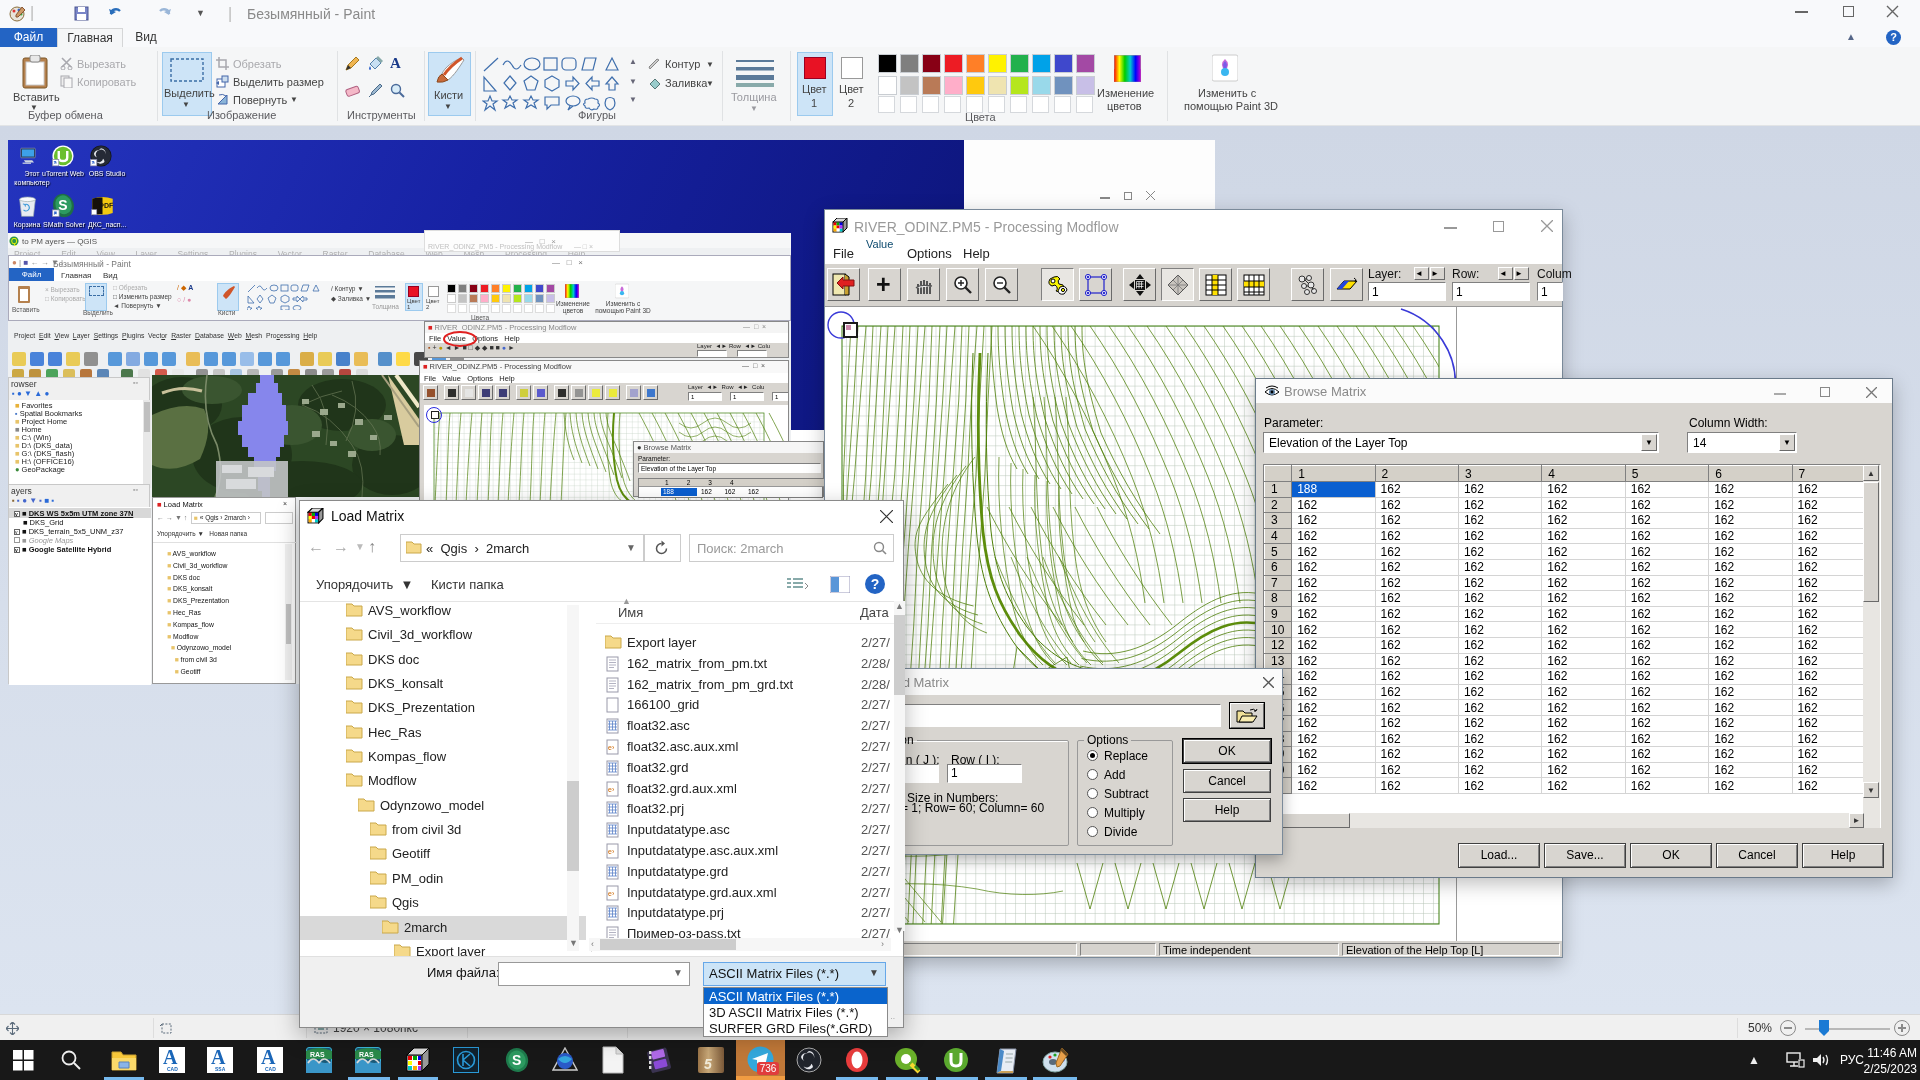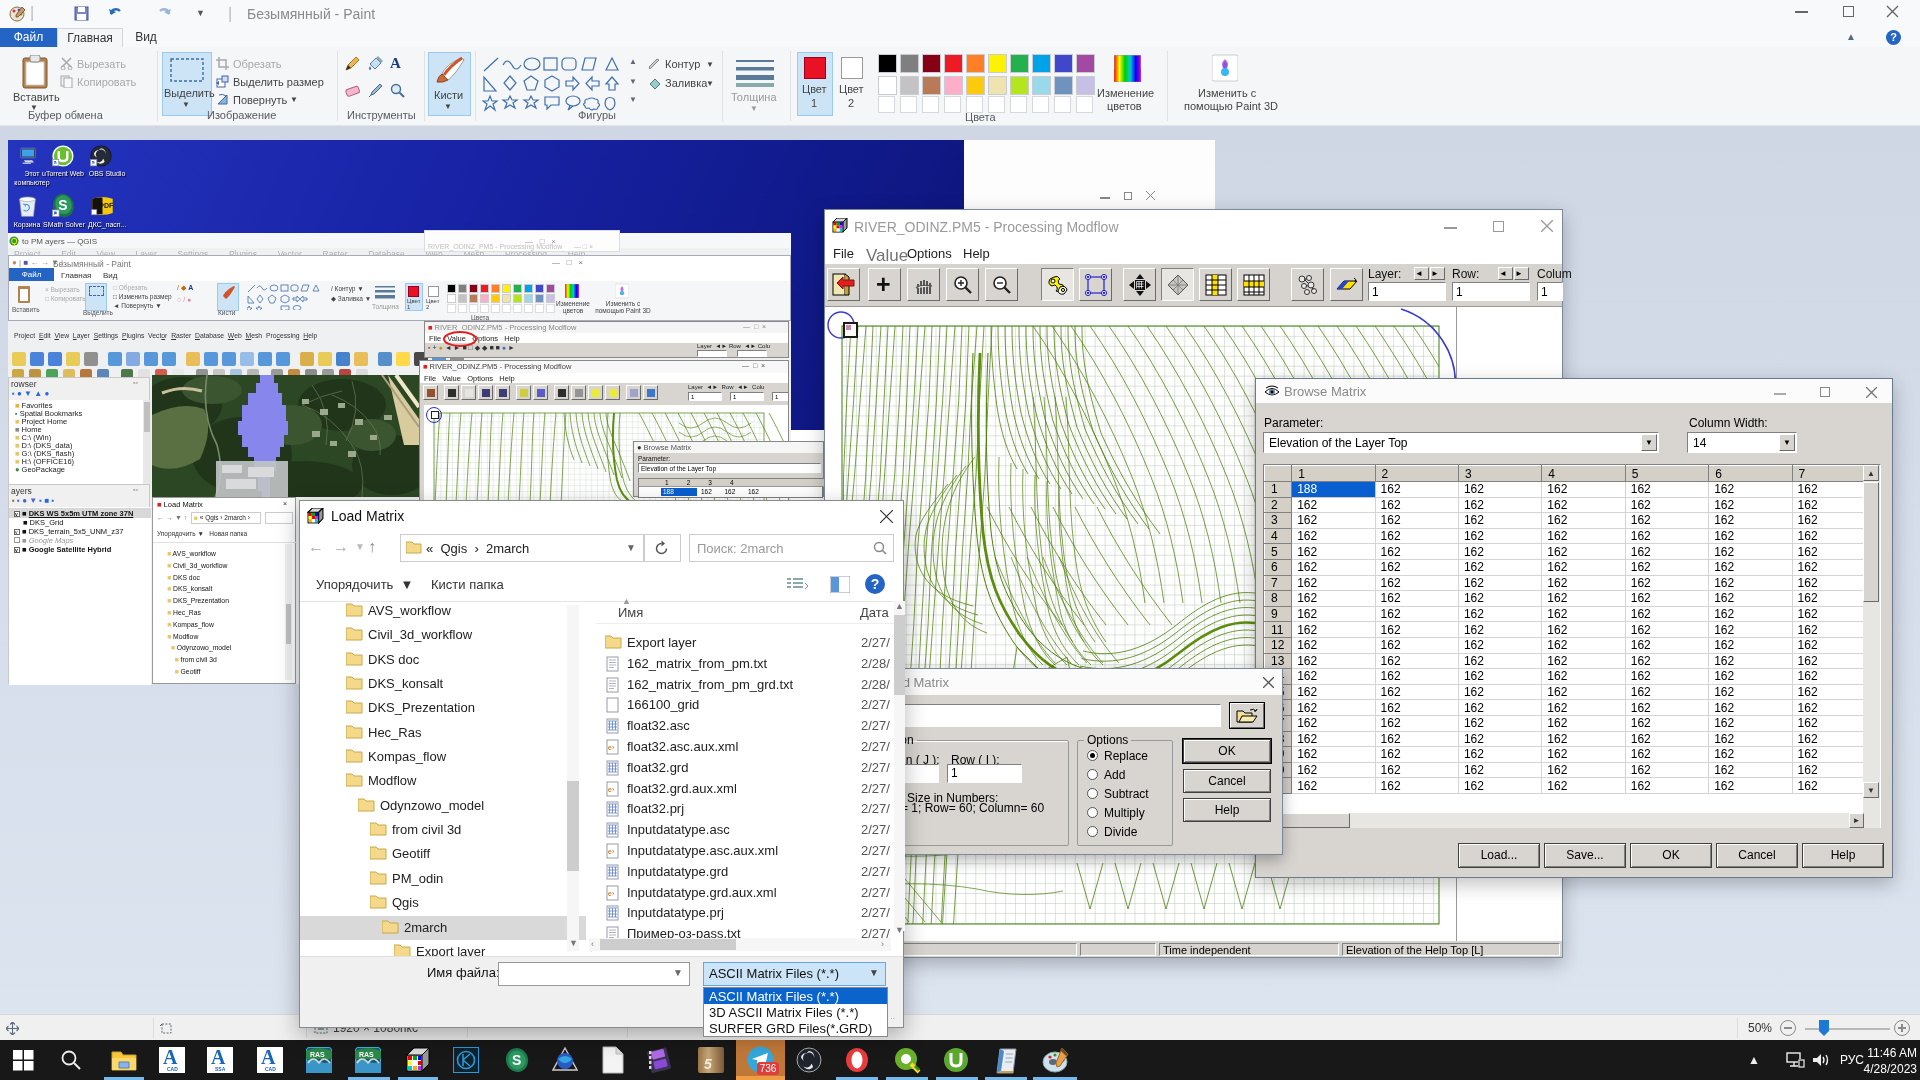--- a/index.html
+++ b/index.html
@@ -721,21 +721,21 @@
       <rect x="1.5" y="10.5" width="3" height="3" fill="#fa0"></rect>
       <rect x="7.5" y="7.5" width="3" height="3" fill="#a3f"></rect>
     </svg>
 <div class="a tx" style="left:29px;top:9px;font-size:14px;color:#9a9a9a">RIVER_ODINZ.PM5 - Processing Modflow</div>
 <div class="a" style="left:619px;top:17px;width:13px;height:2px;background:#999"></div>
 <div class="a" style="left:668px;top:11px;width:11px;height:11px;border:1.5px solid #999"></div>
 <svg class="a" style="left:716px;top:10px" width="12" height="12" viewBox="0 0 12 12">
       <path d="M0 0 L12 12 M12 0 L0 12" stroke="#999" stroke-width="1.3"></path>
     </svg>
 <div class="a tx" style="left:8px;top:36px;font-size:13px;color:#222">File</div>
-<div class="a tx" style="left:41px;top:36px;font-size:17px;color:#737373">Value</div>
+<div class="a tx" style="left:41px;top:28px;font-size:11px;color:#0c4a6e">Value</div>
 <div class="a tx" style="left:82px;top:36px;font-size:13px;color:#222">Options</div>
 <div class="a tx" style="left:138px;top:36px;font-size:13px;color:#222">Help</div>
 <div class="a" style="left:0;top:53px;width:737px;height:44px;background:#d6d3ce;border-top:1px solid #fff;border-bottom:1px solid #999"></div>
 <div class="a bev" style="left:2px;top:58px;width:33px;height:33px"></div>
 <div class="a bev" style="left:43px;top:58px;width:33px;height:33px"></div>
 <div class="a bev" style="left:82px;top:58px;width:33px;height:33px"></div>
 <div class="a bev" style="left:121px;top:58px;width:33px;height:33px"></div>
 <div class="a bev" style="left:160px;top:58px;width:33px;height:33px"></div>
 <div class="a" style="left:216px;top:58px;width:33px;height:33px;background:#e8e6e2;border:1px solid #808080;border-right-color:#fff;border-bottom-color:#fff"></div>
 <div class="a bev" style="left:254px;top:58px;width:33px;height:33px"></div>
@@ -1109,21 +1109,21 @@
             <td style="background:#d4d0c8;border:1px solid #808080;border-top-color:#fff;border-left-color:#fff;font-size:12px;color:#000;padding:0 0 0 6px">9</td>
             <td style="border:1px solid #d4d4d4;font-size:12px;color:#000;padding:0 0 0 5px">162</td>
             <td style="border:1px solid #d4d4d4;font-size:12px;color:#000;padding:0 0 0 5px">162</td>
             <td style="border:1px solid #d4d4d4;font-size:12px;color:#000;padding:0 0 0 5px">162</td>
             <td style="border:1px solid #d4d4d4;font-size:12px;color:#000;padding:0 0 0 5px">162</td>
             <td style="border:1px solid #d4d4d4;font-size:12px;color:#000;padding:0 0 0 5px">162</td>
             <td style="border:1px solid #d4d4d4;font-size:12px;color:#000;padding:0 0 0 5px">162</td>
             <td style="border:1px solid #d4d4d4;font-size:12px;color:#000;padding:0 0 0 5px">162</td>
           </tr>
           <tr style="height:15.6px">
-            <td style="background:#d4d0c8;border:1px solid #808080;border-top-color:#fff;border-left-color:#fff;font-size:12px;color:#000;padding:0 0 0 6px">11</td>
+            <td style="background:#d4d0c8;border:1px solid #808080;border-top-color:#fff;border-left-color:#fff;font-size:12px;color:#000;padding:0 0 0 6px">10</td>
             <td style="border:1px solid #d4d4d4;font-size:12px;color:#000;padding:0 0 0 5px">162</td>
             <td style="border:1px solid #d4d4d4;font-size:12px;color:#000;padding:0 0 0 5px">162</td>
             <td style="border:1px solid #d4d4d4;font-size:12px;color:#000;padding:0 0 0 5px">162</td>
             <td style="border:1px solid #d4d4d4;font-size:12px;color:#000;padding:0 0 0 5px">162</td>
             <td style="border:1px solid #d4d4d4;font-size:12px;color:#000;padding:0 0 0 5px">162</td>
             <td style="border:1px solid #d4d4d4;font-size:12px;color:#000;padding:0 0 0 5px">162</td>
             <td style="border:1px solid #d4d4d4;font-size:12px;color:#000;padding:0 0 0 5px">162</td>
           </tr>
           <tr style="height:15.6px">
             <td style="background:#d4d0c8;border:1px solid #808080;border-top-color:#fff;border-left-color:#fff;font-size:12px;color:#000;padding:0 0 0 6px">12</td>
@@ -1719,13 +1719,13 @@
     <path d="M4 14 h8 M8 10 v4" stroke="#eee" stroke-width="1.4"></path>
     <rect x="12" y="7" width="7" height="9" fill="#181818"></rect>
     <rect x="13" y="8" width="5" height="7" fill="none" stroke="#eee" stroke-width="1.2"></rect>
   </svg>
 <svg class="a" style="left:1812px;top:1052px" width="18" height="16" viewBox="0 0 18 16">
     <path d="M1 6 h4 l4 -4 v12 l-4 -4 h-4 z" fill="#eee"></path>
     <path d="M11 5 q2 3 0 6 M14 3 q3 5 0 10" stroke="#eee" fill="none" stroke-width="1.4"></path>
   </svg>
 <div class="a tx" style="left:1840px;top:1053px;font-size:12px;color:#fff">РУС</div>
 <div class="a" style="left:1840px;top:1046px;width:77px;text-align:right;font-size:12px;color:#fff;white-space:nowrap">11:46 AM</div>
-<div class="a" style="left:1840px;top:1062px;width:77px;text-align:right;font-size:12px;color:#fff;white-space:nowrap">4/28/2023</div>
+<div class="a" style="left:1840px;top:1062px;width:77px;text-align:right;font-size:12px;color:#fff;white-space:nowrap">2/25/2023</div>
 
 </body></html>

